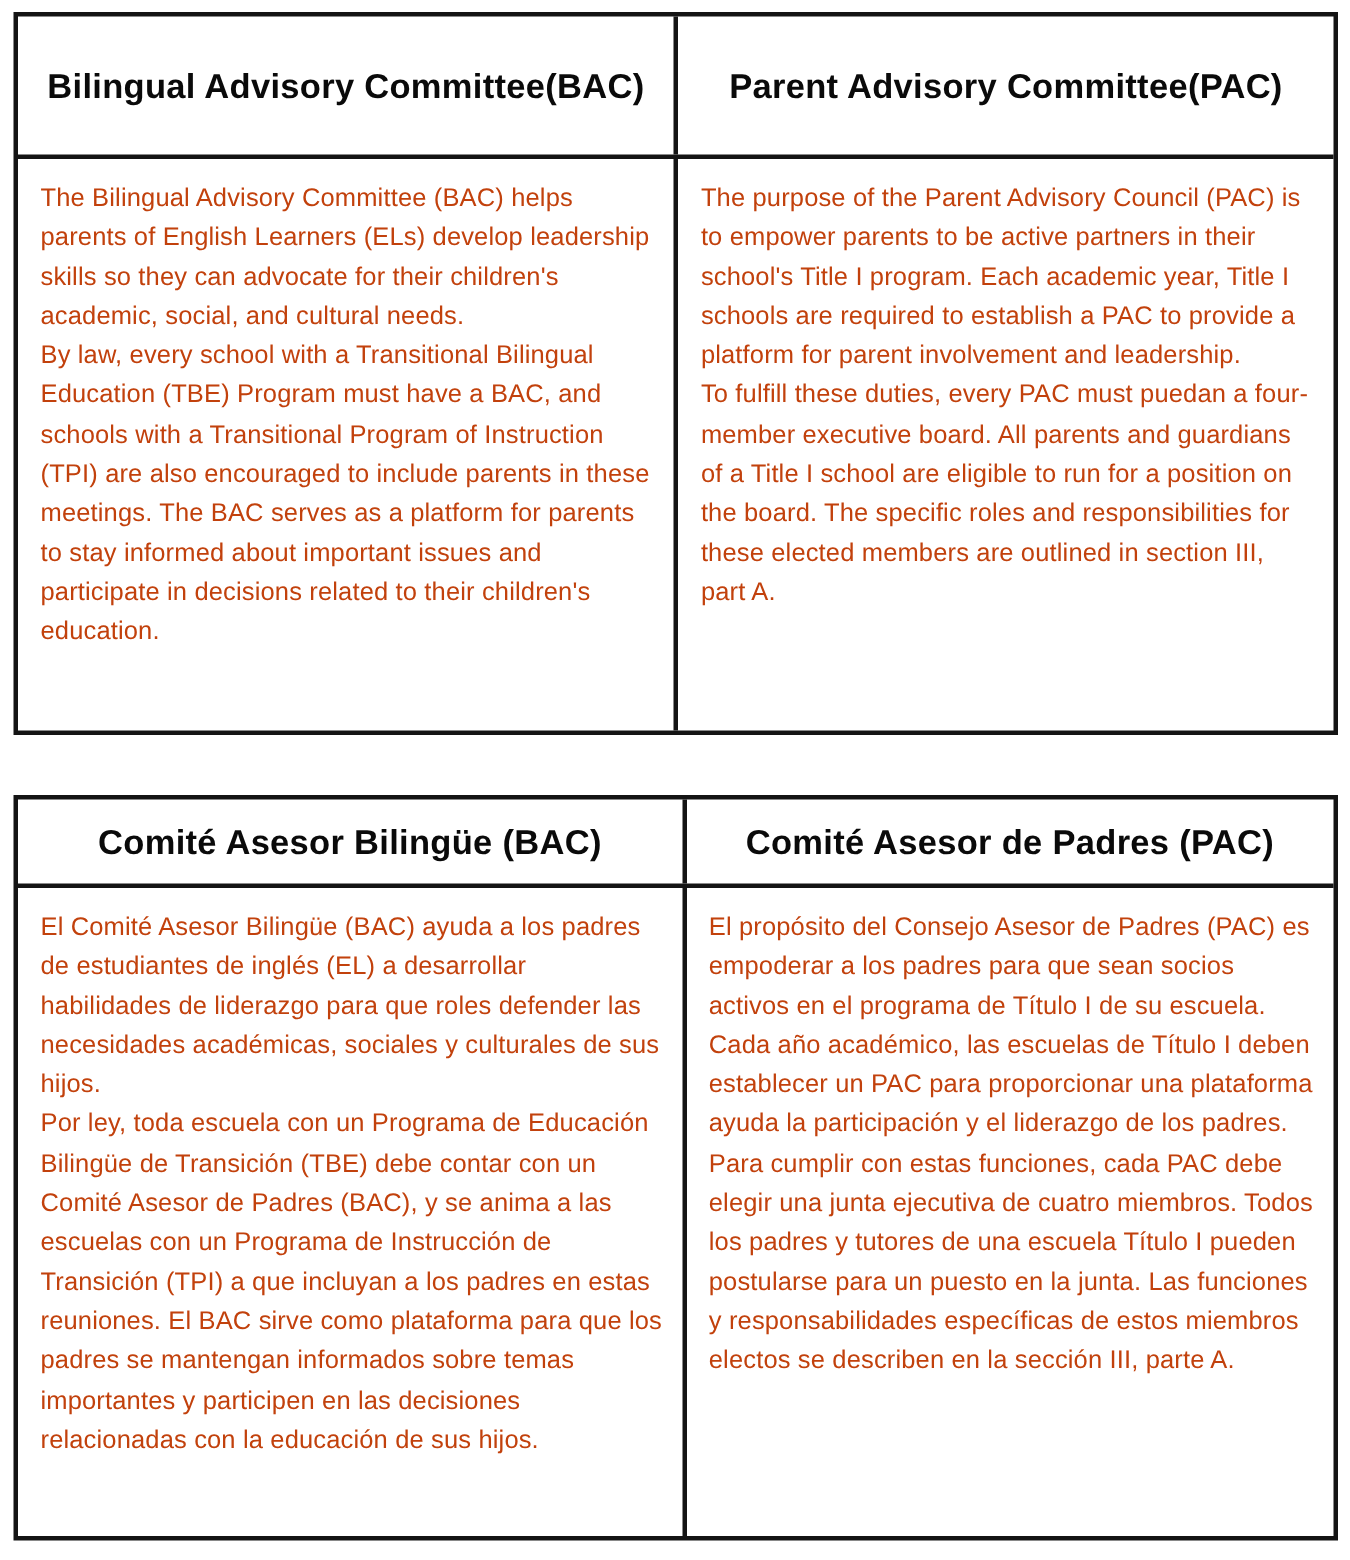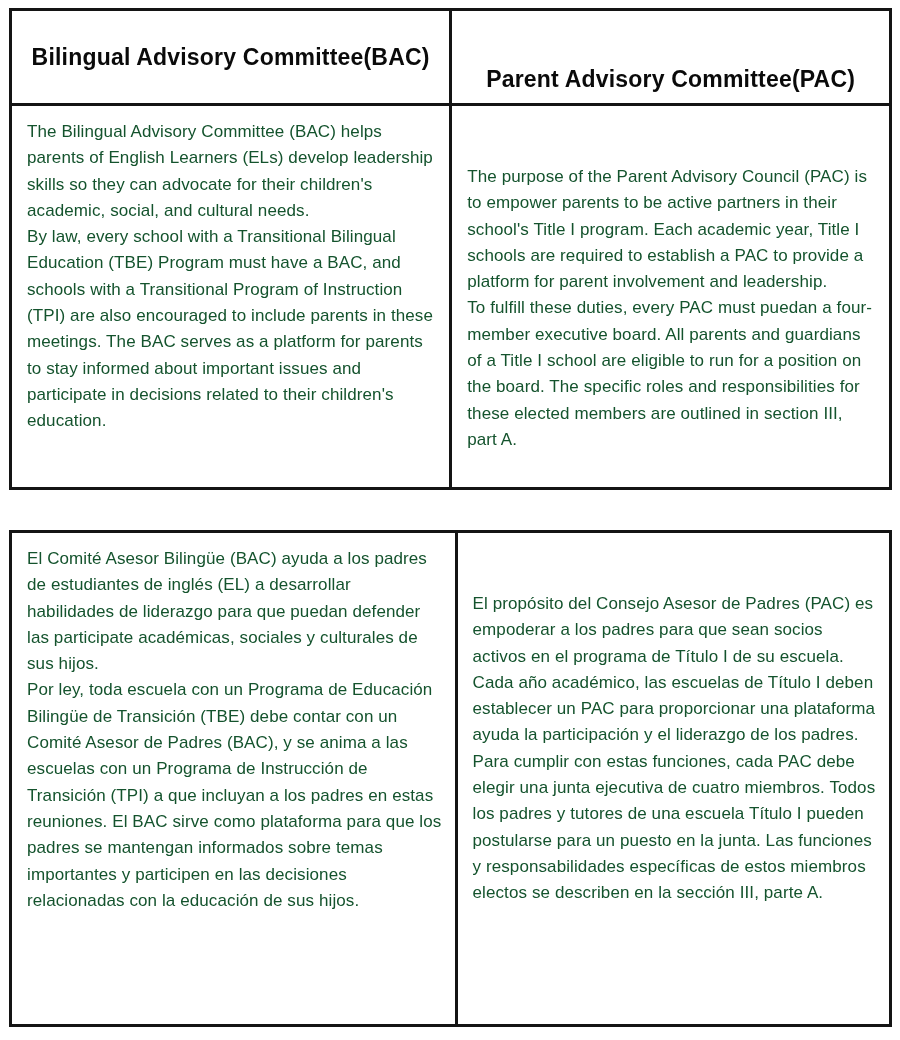--- a/index.html
+++ b/index.html
@@ -51,26 +51,26 @@
   .bodyrow {
     display: flex;
     flex: 1 1 auto;
     min-height: 0;
   }
   .body-cell {
     box-sizing: border-box;
     padding: 13px 12px 0 15px;
     font-size: 17px;
     line-height: 26.3px;
-    color: #14532d;
+    color: #c2410c;
     letter-spacing: 0.1px;
     overflow: hidden;
   }
   .col-left  { width: 50.2%; border-right: 3px solid #141414; }
-  .col-right { width: 49.8%; margin-top: 45px; }
+  .col-right { width: 49.8%; }
   .tbl-es .col-left  { width: 50.8%; }
   .tbl-es .col-right { width: 49.2%; }
   .para { margin: 0; }
 </style>
 </head>
 <body>
 
 <div class="page">
 
   <div class="tbl tbl-en">
@@ -90,23 +90,31 @@
         <p class="para">By law, every school with a Transitional Bilingual Education (TBE) Program must have a BAC, and schools with a Transitional Program of Instruction (TPI) are also encouraged to include parents in these meetings. The BAC serves as a platform for parents to stay informed about important issues and participate in decisions related to their children's education.</p>
       </div>
       <div class="body-cell col-right">
         <p class="para">The purpose of the Parent Advisory Council (PAC) is to empower parents to be active partners in their school's Title I program. Each academic year, Title I schools are required to establish a PAC to provide a platform for parent involvement and leadership.</p>
         <p class="para">To fulfill these duties, every PAC must puedan a four-member executive board. All parents and guardians of a Title I school are eligible to run for a position on the board. The specific roles and responsibilities for these elected members are outlined in section III, part A.</p>
       </div>
     </div>
   </div>
 
   <div class="tbl tbl-es">
+    <div class="hdr">
+      <div class="hdr-cell col-left">
+        <div>Comité Asesor Bilingüe (BAC)</div>
+      </div>
+      <div class="hdr-cell col-right">
+        <div>Comité Asesor de Padres (PAC)</div>
+      </div>
+    </div>
     <div class="bodyrow">
       <div class="body-cell col-left">
-        <p class="para">El Comité Asesor Bilingüe (BAC) ayuda a los padres de estudiantes de inglés (EL) a desarrollar habilidades de liderazgo para que puedan defender las participate académicas, sociales y culturales de sus hijos.</p>
+        <p class="para">El Comité Asesor Bilingüe (BAC) ayuda a los padres de estudiantes de inglés (EL) a desarrollar habilidades de liderazgo para que roles defender las necesidades académicas, sociales y culturales de sus hijos.</p>
         <p class="para">Por ley, toda escuela con un Programa de Educación Bilingüe de Transición (TBE) debe contar con un Comité Asesor de Padres (BAC), y se anima a las escuelas con un Programa de Instrucción de Transición (TPI) a que incluyan a los padres en estas reuniones. El BAC sirve como plataforma para que los padres se mantengan informados sobre temas importantes y participen en las decisiones relacionadas con la educación de sus hijos.</p>
       </div>
       <div class="body-cell col-right">
         <p class="para">El propósito del Consejo Asesor de Padres (PAC) es empoderar a los padres para que sean socios activos en el programa de Título I de su escuela. Cada año académico, las escuelas de Título I deben establecer un PAC para proporcionar una plataforma ayuda la participación y el liderazgo de los padres.</p>
         <p class="para">Para cumplir con estas funciones, cada PAC debe elegir una junta ejecutiva de cuatro miembros. Todos los padres y tutores de una escuela Título I pueden postularse para un puesto en la junta. Las funciones y responsabilidades específicas de estos miembros electos se describen en la sección III, parte A.</p>
       </div>
     </div>
   </div>
 
 </div>

